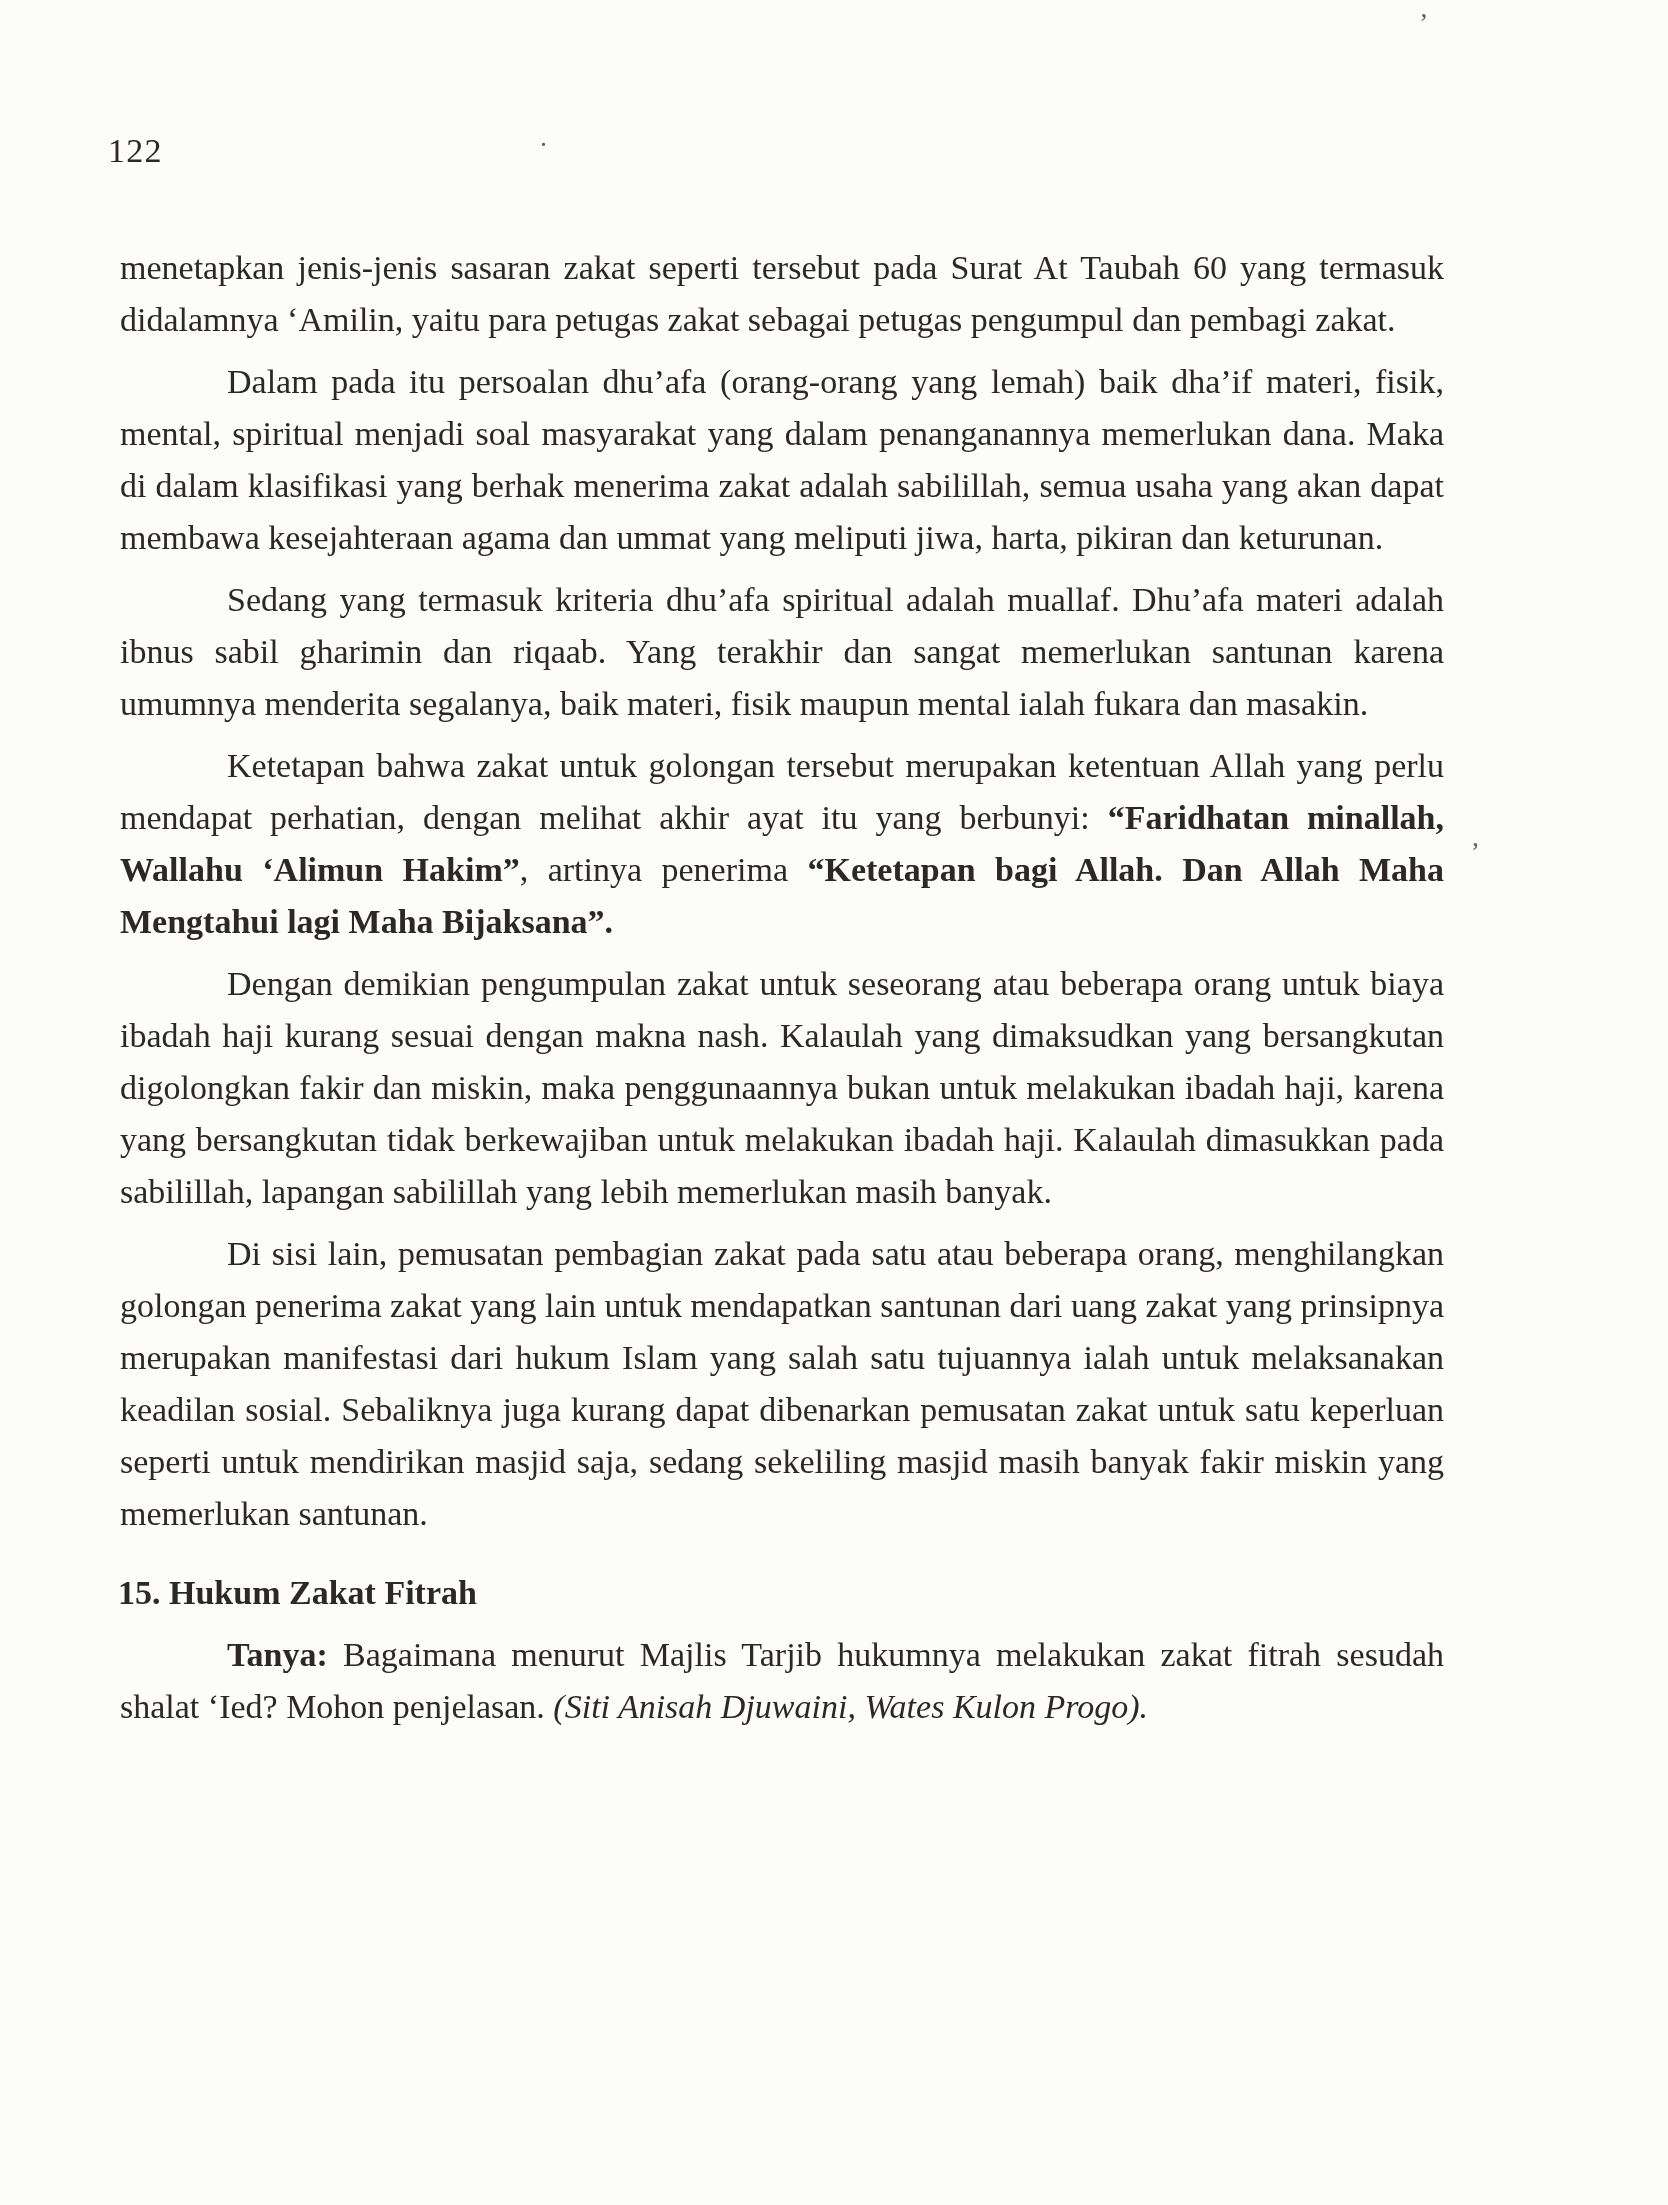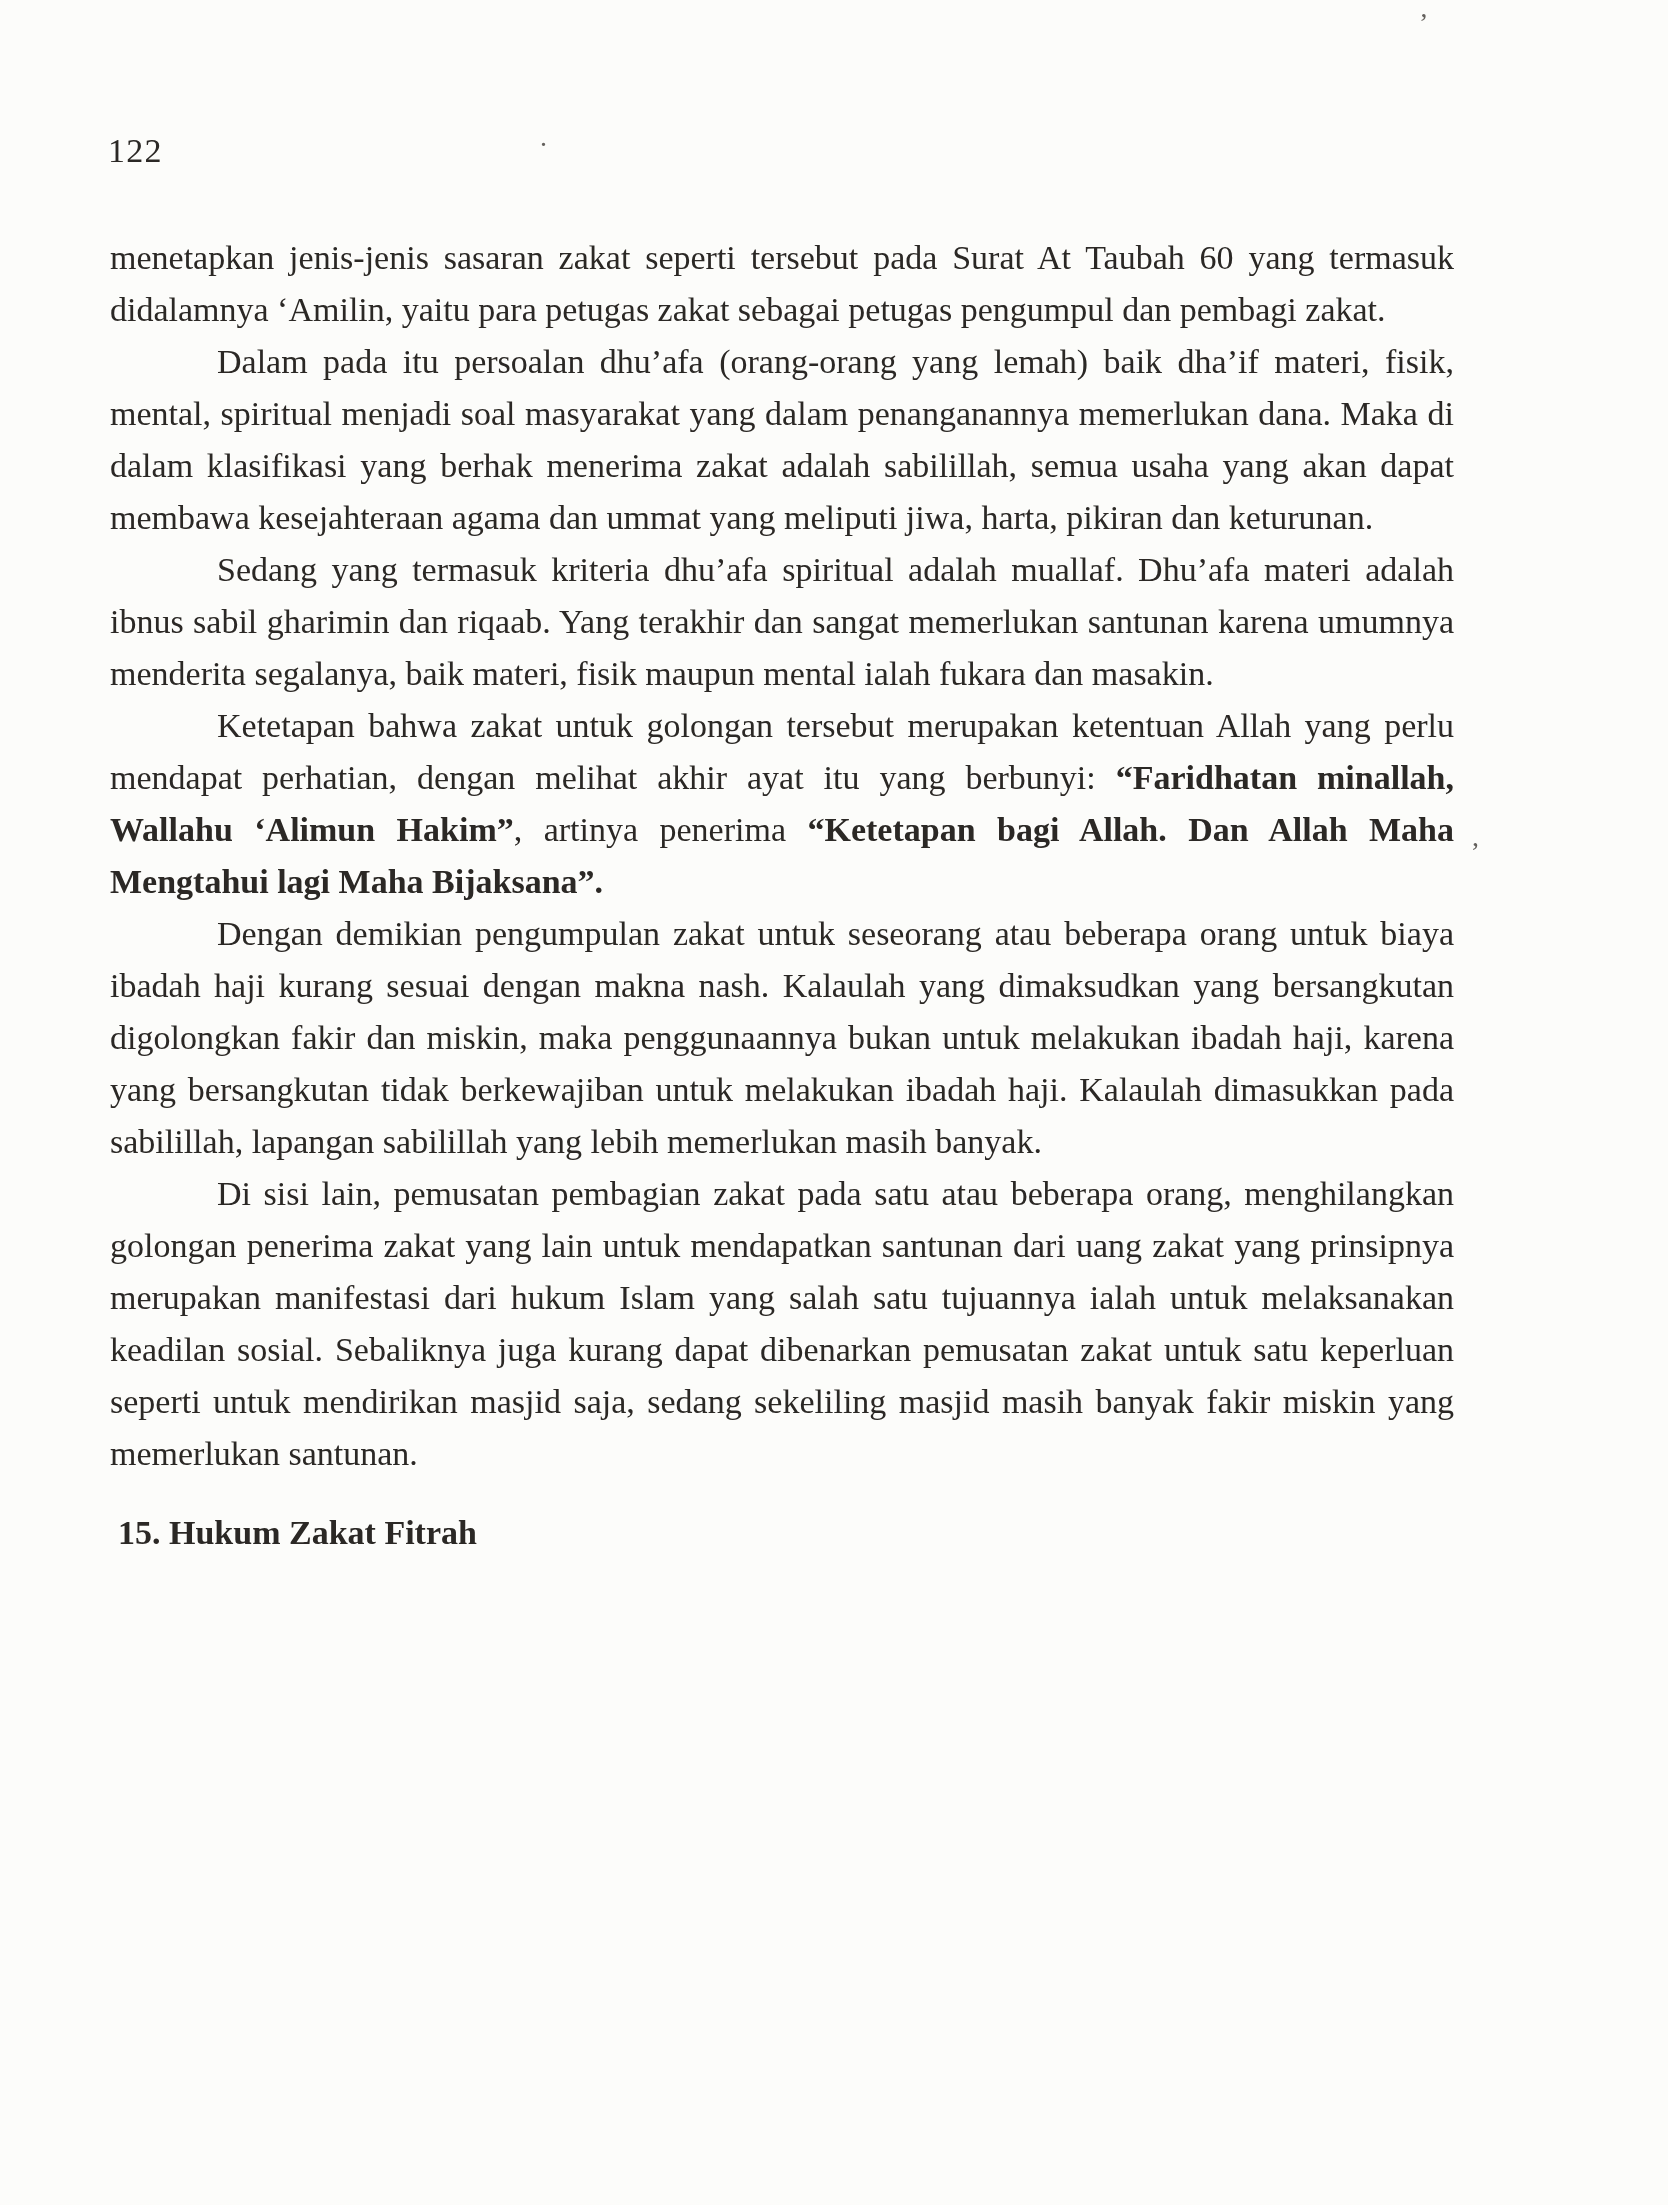--- a/index.html
+++ b/index.html
@@ -28,21 +28,21 @@
   .content {
     position: absolute;
     left: 110px;
     top: 232px;
     width: 1344px;
     font-size: 34px;
     line-height: 52px;
     text-align: justify;
   }
   .para {
-    margin: 0;
+    margin: 10px;
     text-indent: 107px;
   }
   .para.first {
     text-indent: 0;
   }
   .b { font-weight: bold; }
   .i { font-style: italic; }
   .heading {
     margin: 27px 0 0 8px;
     text-indent: 0;
@@ -92,17 +92,20 @@
     <p class="para">
       <span>Dengan demikian pengumpulan zakat untuk seseorang atau beberapa orang untuk biaya ibadah haji kurang sesuai dengan makna nash. Kalaulah yang dimaksudkan yang bersangkutan digolongkan fakir dan miskin, maka penggunaannya bukan untuk melakukan ibadah haji, karena yang bersangkutan tidak berkewajiban untuk melakukan ibadah haji. Kalaulah dimasukkan pada sabilillah, lapangan sabilillah yang lebih memerlukan masih banyak.</span>
     </p>
 
     <p class="para">
       <span>Di sisi lain, pemusatan pembagian zakat pada satu atau beberapa orang, menghilangkan golongan penerima zakat yang lain untuk mendapatkan santunan dari uang zakat yang prinsipnya merupakan manifestasi dari hukum Islam yang salah satu tujuannya ialah untuk melaksanakan keadilan sosial. Sebaliknya juga kurang dapat dibenarkan pemusatan zakat untuk satu keperluan seperti untuk mendirikan masjid saja, sedang sekeliling masjid masih banyak fakir miskin yang memerlukan santunan.</span>
     </p>
 
     <p class="para heading">15. Hukum Zakat Fitrah</p>
 
+    <p class="para">
+      <span class="b">Tanya:</span><span> Bagaimana menurut Majlis Tarjib hukumnya melakukan zakat fitrah sesudah shalat ‘Ied? Mohon penjelasan. </span><span class="i">(Siti Anisah Djuwaini, Wates Kulon Progo).</span>
+    </p>
 
   </div>
 
 </div>
 
 
 </body></html>

